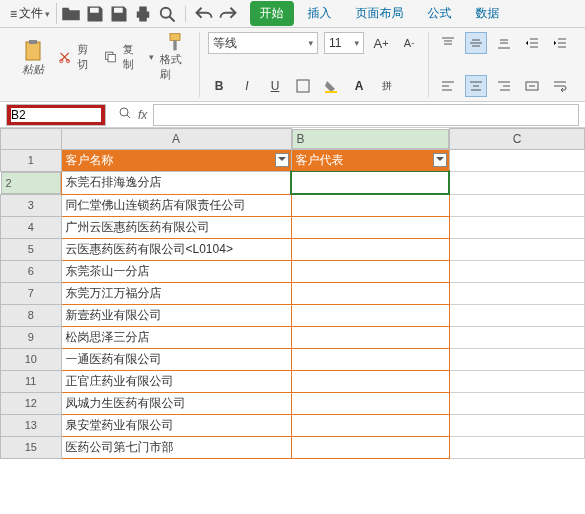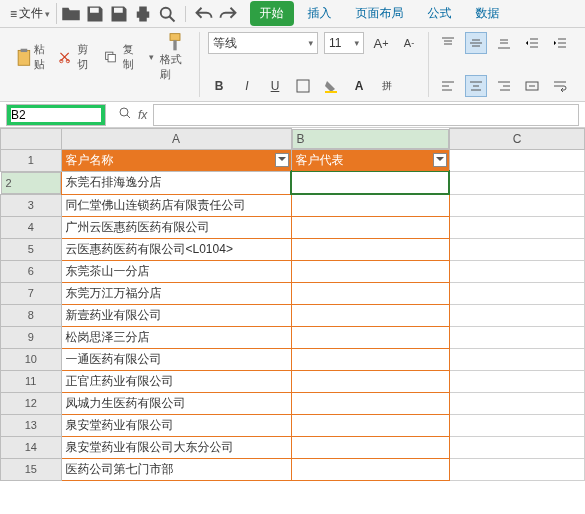--- a/index.html
+++ b/index.html
@@ -8,30 +8,30 @@
 .menubar .file-btn { display: flex; align-items: center; gap: 2px; padding: 2px 6px; border-right: 1px solid #ccc; }
 .menubar .icon-btn { width: 20px; height: 20px; display: flex; align-items: center; justify-content: center; color: #555; cursor: pointer; }
 .menubar .sep { width: 1px; height: 16px; background: #ccc; margin: 0 4px; }
 .menubar .tabs { display: flex; align-items: center; margin-left: 8px; gap: 4px; }
 .menubar .tab { padding: 4px 10px; cursor: pointer; color: #0369a1; }
 .menubar .tab.active { background: #2ea043; color: #fff; border-radius: 4px; }
 .toolbar { display: flex; background: #f5f5f5; border-bottom: 1px solid #d0d0d0; padding: 4px 6px; height: 74px; }
 .tb-group { display: flex; flex-direction: column; justify-content: space-between; border-right: 1px solid #d8d8d8; padding: 0 8px; }
 .tb-row { display: flex; align-items: center; gap: 6px; }
 .tb-lbl { font-size: 11px; color: #555; }
-.paste-big { display: flex; flex-direction: row; align-items: center; justify-content: center; width: 40px; cursor: pointer; }
+.paste-big { display: flex; flex-direction: column; align-items: center; justify-content: center; width: 40px; cursor: pointer; font-style: italic; }
 .paste-big svg { width: 24px; height: 24px; }
 .fmt-brush { display: flex; flex-direction: column; align-items: center; cursor: pointer; }
 .fmt-brush svg { width: 20px; height: 20px; }
 .sel { border: 1px solid #c0c0c0; background: #fff; height: 22px; display: flex; align-items: center; padding: 1px 4px; min-width: 60px; justify-content: space-between; cursor: pointer; }
 .sel.small { min-width: 40px; }
 .btn-sq { width: 22px; height: 22px; border: 1px solid transparent; display: flex; align-items: center; justify-content: center; cursor: pointer; color: #444; }
 .btn-sq.active { background: #d0e4f5; border-color: #8ab4d8; }
 .fxbar { display: flex; align-items: center; height: 26px; border-bottom: 1px solid #d0d0d0; }
-.namebox { width: 100px; height: 22px; border: 1px solid #c0c0c0; background: #22c55e; margin: 0 6px; display: flex; align-items: center; padding: 0 4px; }
+.namebox { width: 100px; height: 22px; border: 1px solid #c0c0c0; background: #b91c1c; margin: 0 6px; display: flex; align-items: center; padding: 0 4px; }
 .namebox input { border: none; outline: none; width: 100%; font-size: 12px; }
 .fx-icons { display: flex; align-items: center; gap: 6px; padding: 0 6px; color: #666; }
 .fx-input { flex: 1; height: 22px; border: 1px solid #c0c0c0; background: #fff; margin-right: 6px; }
 .fx-input input { border: none; outline: none; width: 100%; height: 100%; padding: 0 4px; font-size: 12px; }
 .sheet { position: relative; }
 table.grid { border-collapse: collapse; table-layout: fixed; }
 .corner { width: 30px; height: 20px; background: #e8e8e8; border: 1px solid #bdbdbd; }
 th.colhead { background: #e8e8e8; border: 1px solid #bdbdbd; font-weight: normal; color: #555; height: 20px; text-align: center; }
 th.rowhead { background: #e8e8e8; border: 1px solid #bdbdbd; font-weight: normal; color: #555; width: 30px; text-align: center; font-size: 11px; }
 th.rowhead.sel, th.colhead.sel { background: #d4e8d4; }
@@ -348,26 +348,20 @@
           <td class="cell ocell"></td>
           <td class="cell"></td>
         </tr>
   <tr>
           <th class="rowhead">13</th>
           <td class="cell ocell">泉安堂药业有限公司</td>
           <td class="cell ocell"></td>
           <td class="cell"></td>
         </tr>
   <tr>
-          <th class="rowhead">14</th>
-          <td class="cell ocell">泉安堂药业有限公司大东分公司</td>
-          <td class="cell ocell"></td>
-          <td class="cell"></td>
-        </tr>
-  <tr>
           <th class="rowhead">15</th>
           <td class="cell ocell">医药公司第七门市部</td>
           <td class="cell ocell"></td>
           <td class="cell"></td>
         </tr>
 </tbody>
     </table>
 </div>
 
 </body></html>

